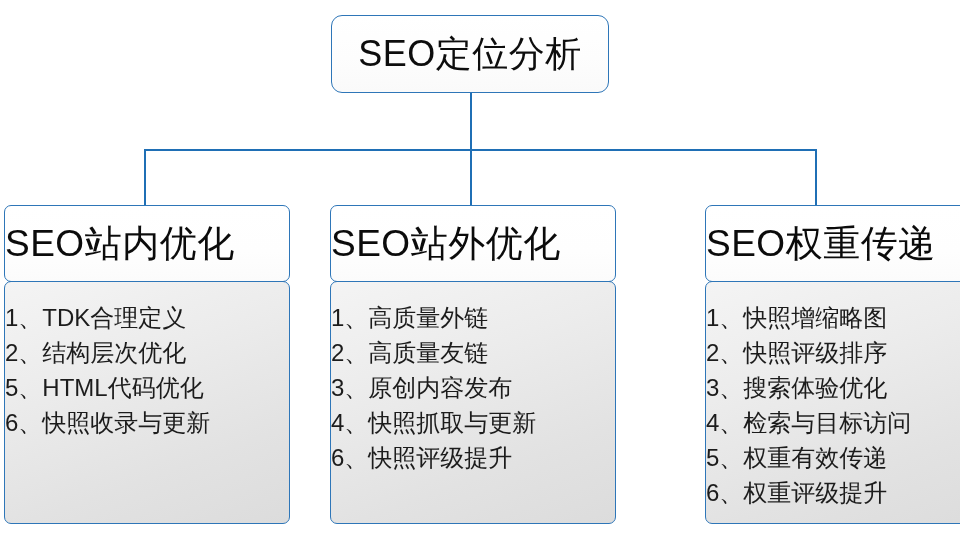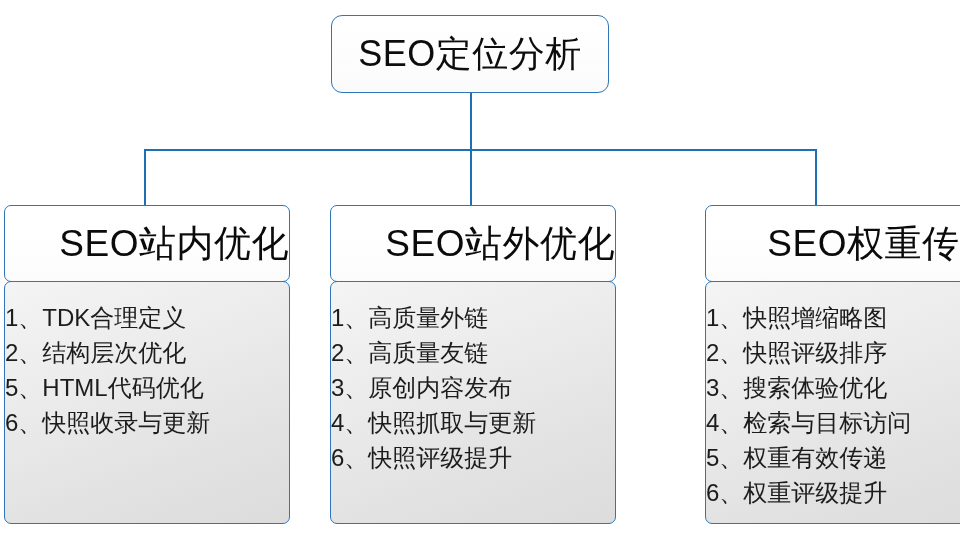--- a/index.html
+++ b/index.html
@@ -82,21 +82,21 @@
   .column.c3 { left: 669px; width: 293px; padding-left: 36px; }
 
   .col-header {
     box-sizing: border-box;
     height: 77px;
     border: 1.6px solid #2e76b8;
     border-radius: 7px;
     background: linear-gradient(180deg, #ffffff 0%, #fefefe 60%, #fbfbfb 100%);
     display: flex;
     align-items: center;
-    justify-content: flex-end;
+    justify-content: flex-start;
   }
   .col-header .htitle {
     font-size: 37px;
     color: #0b0b0b;
     line-height: 1;
     white-space: nowrap;
     letter-spacing: 0.5px;
   }
 
   .col-list {

